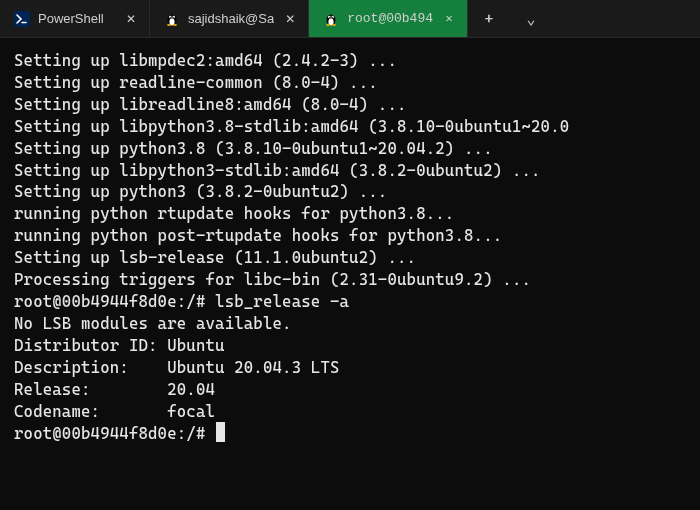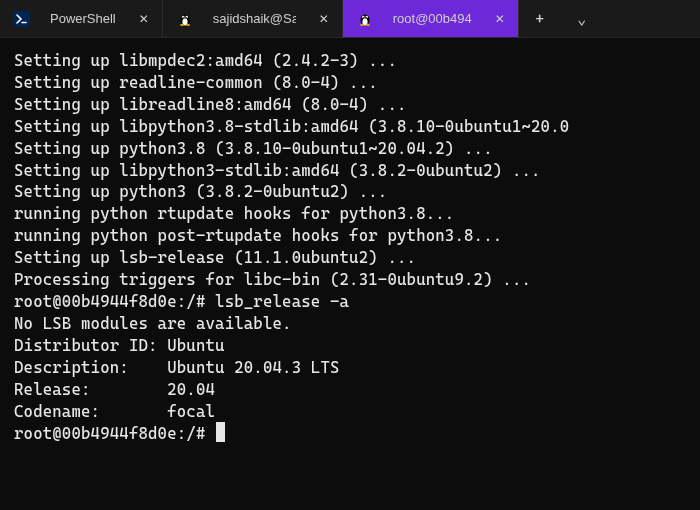--- a/index.html
+++ b/index.html
@@ -13,33 +13,34 @@
   .titlebar {
     height: 38px;
     background: #1a1a1a;
     display: flex;
     align-items: stretch;
     border-bottom: 1px solid #2a2a2a;
   }
   .tab {
     display: flex;
     align-items: center;
-    gap: 20px;
+    gap: 8px;
     padding: 0 10px 0 14px;
     min-width: 150px;
     max-width: 180px;
     color: #cfcfcf;
     font-family: "Segoe UI", sans-serif;
     font-size: 13px;
     cursor: pointer;
     position: relative;
     border-right: 1px solid #2b2b2b;
   }
   .tab.active {
-    background: #6d28d9;
+    background: #15803d;
+    font-family: Liberation Mono, monospace;
   }
   .tab .tab-title {
     flex: 1;
     white-space: nowrap;
     overflow: hidden;
     text-overflow: clip;
   }
   .tab .close {
     width: 16px;
     height: 16px;

